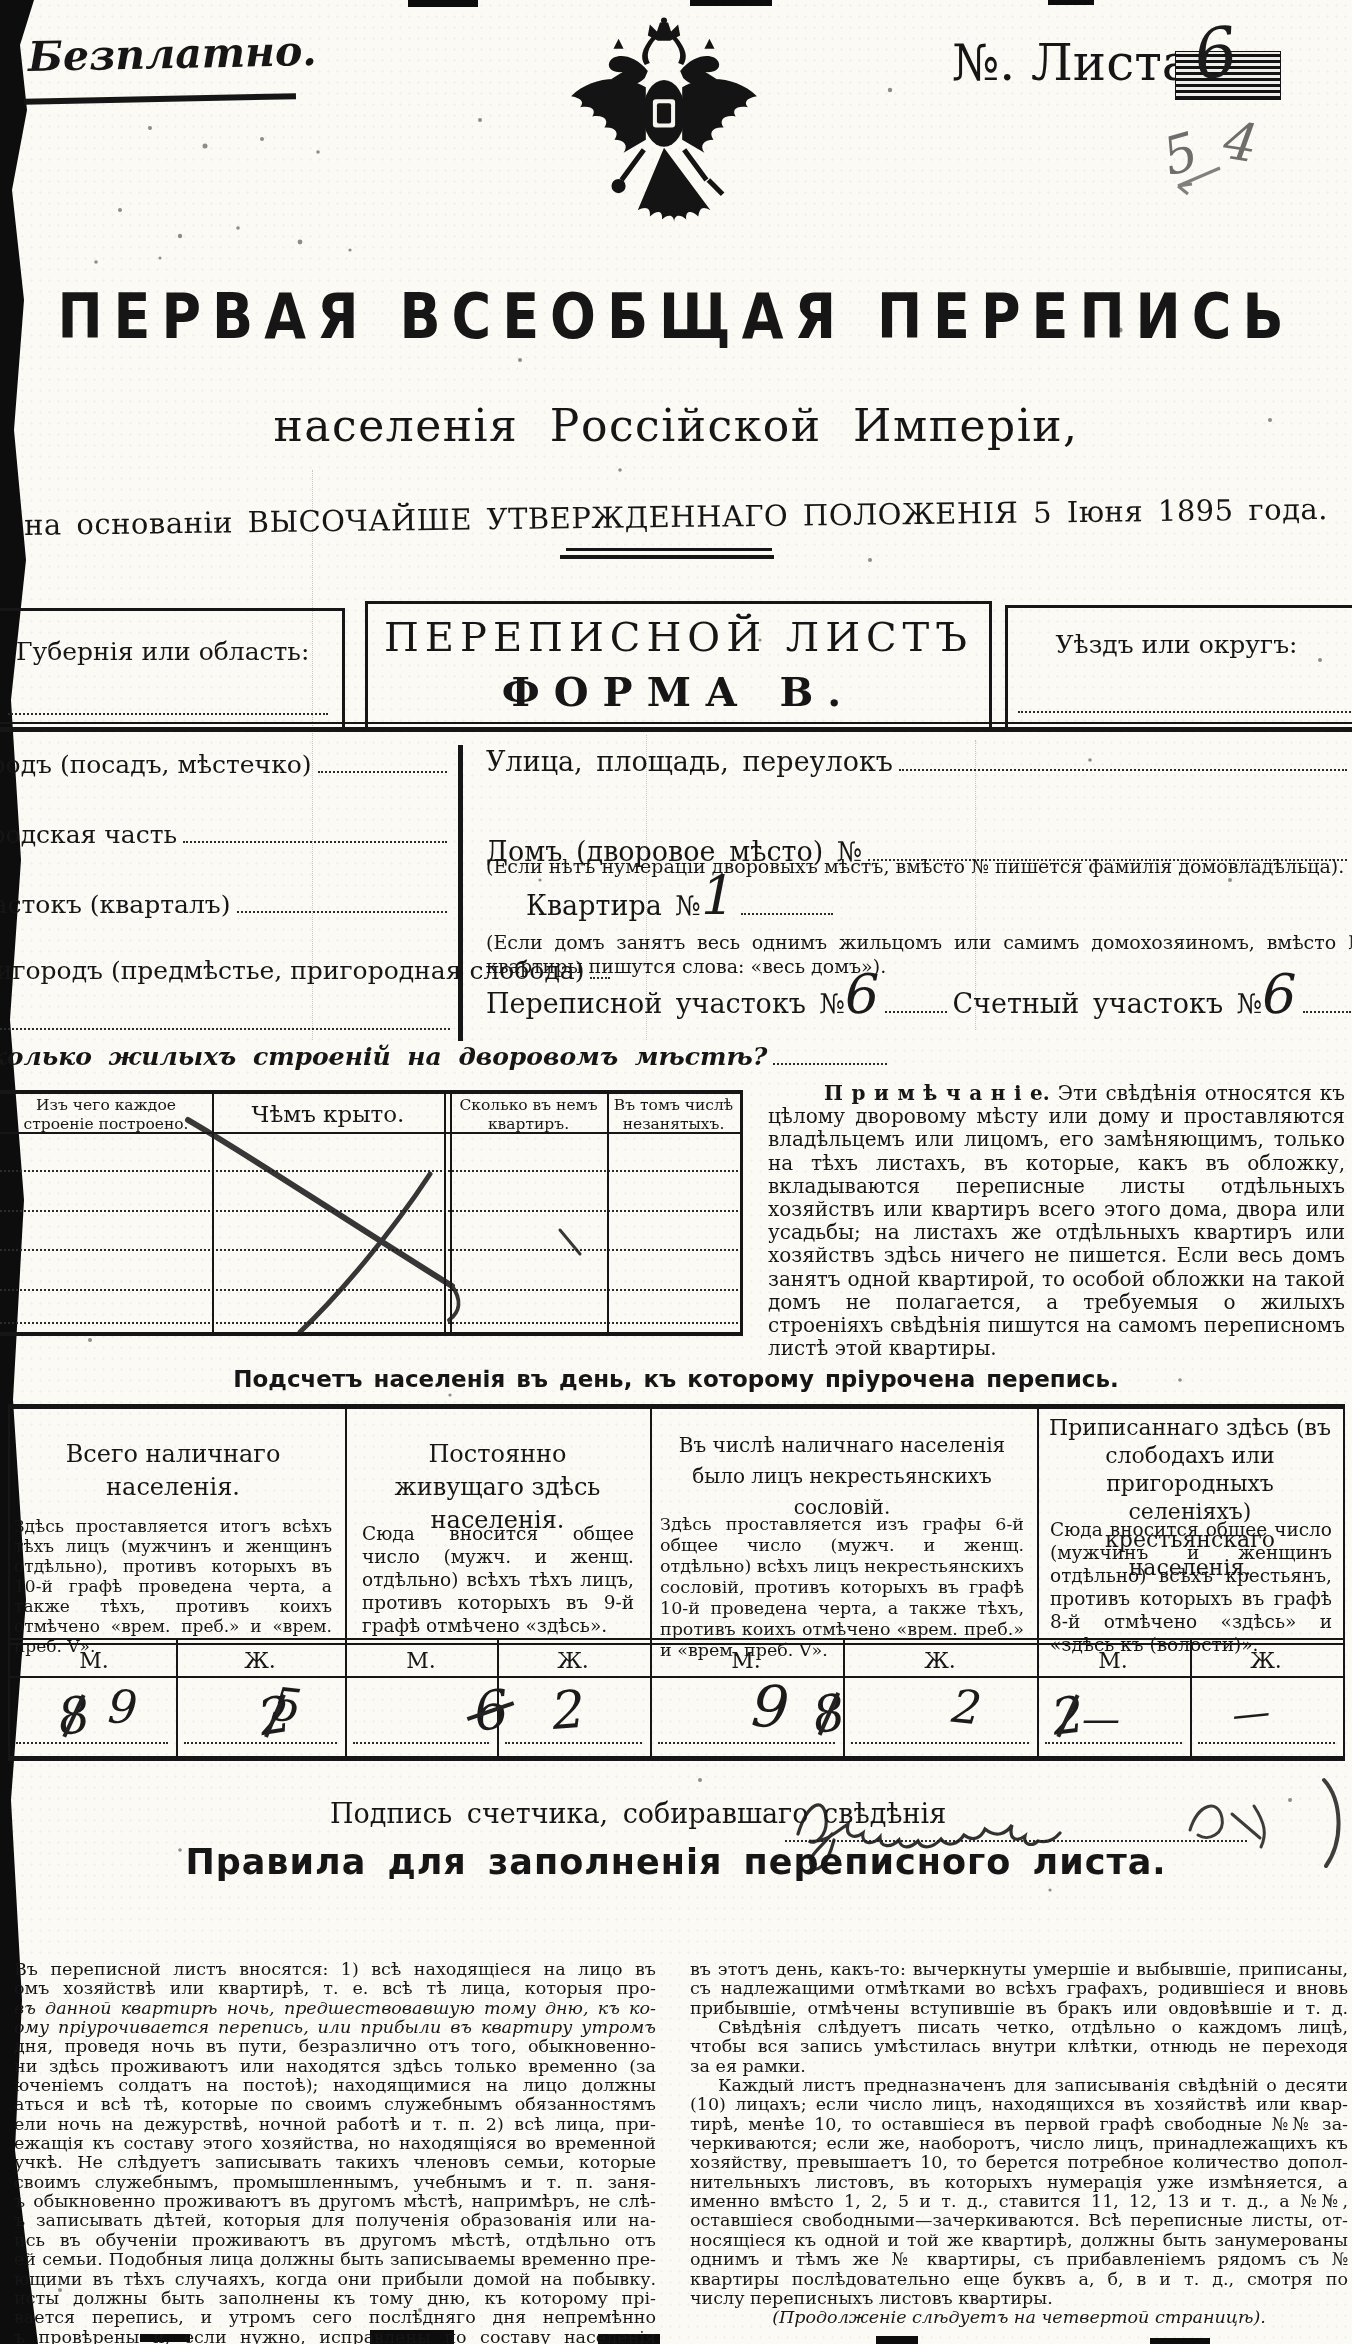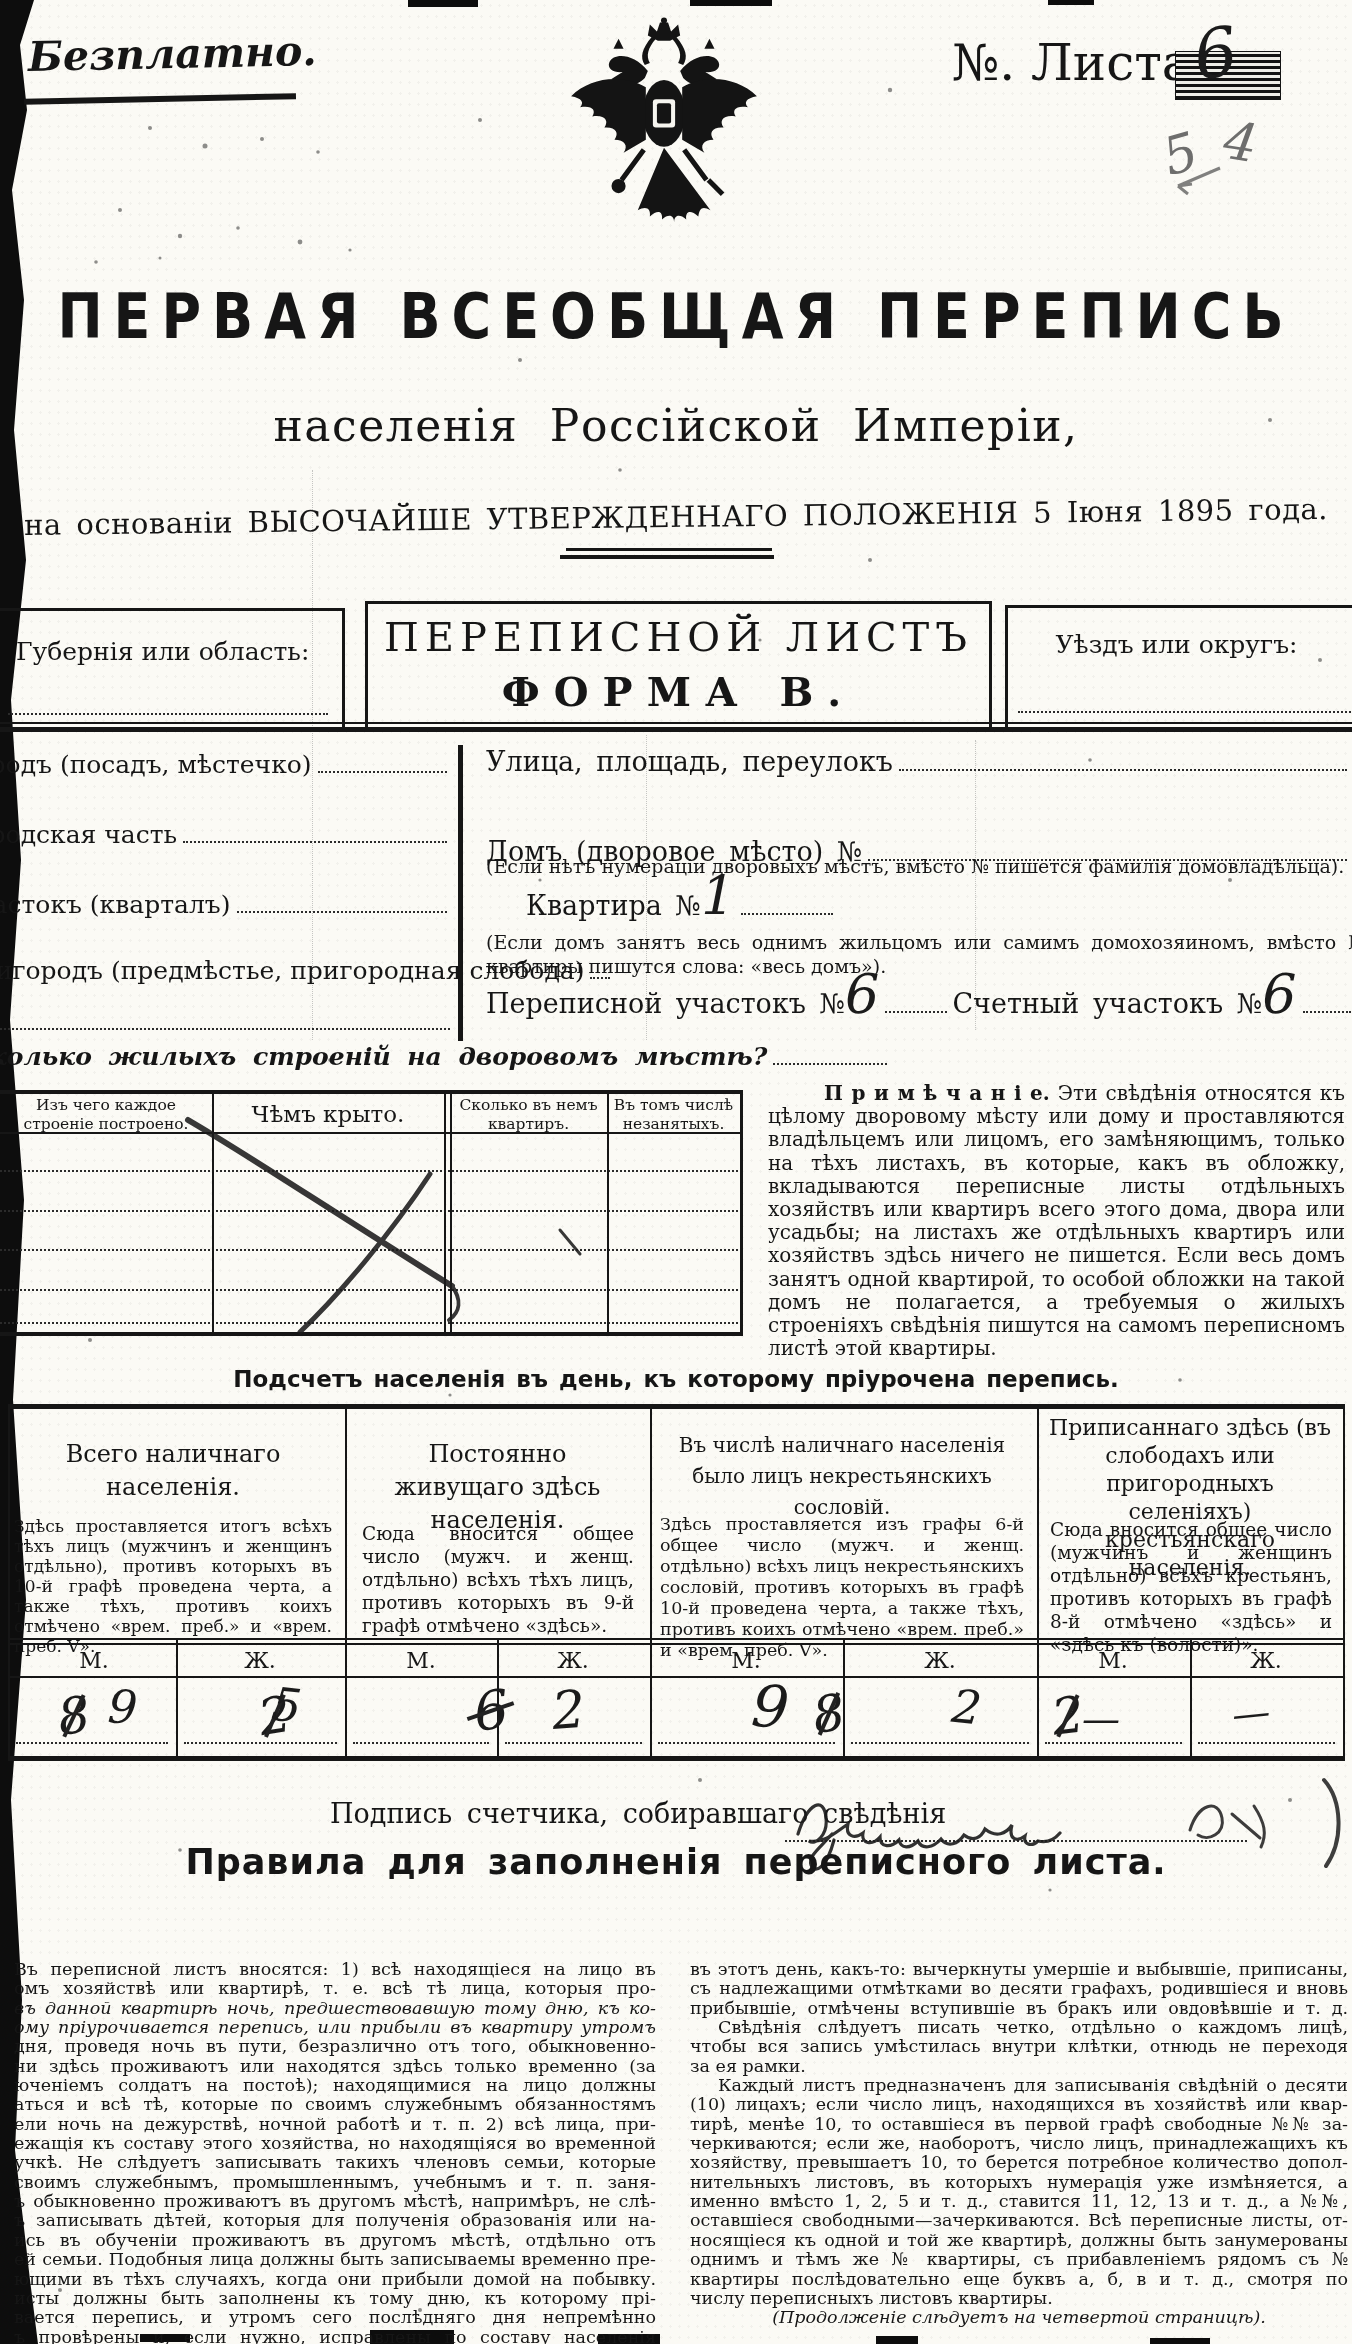--- a/index.html
+++ b/index.html
@@ -405,21 +405,21 @@
     <div>ись въ обученіи проживаютъ въ другомъ мѣстѣ, отдѣльно отъ</div>
     <div>ей семьи. Подобныя лица должны быть записываемы временно пре-</div>
     <div>ющими въ тѣхъ случаяхъ, когда они прибыли домой на побывку.</div>
     <div>исты должны быть заполнены къ тому дню, къ которому прі-</div>
     <div>вается перепись, и утромъ сего послѣдняго дня непремѣнно</div>
     <div>ъ провѣрены и, если нужно, исправлены по составу населенія</div>
   </div>
 <div class="rulecol ser" id="rules-right">
 
 <div>въ этотъ день, какъ-то: вычеркнуты умершіе и выбывшіе, приписаны,</div>
-    <div>съ надлежащими отмѣтками во десяти графахъ, родившіеся и вновь</div>
+    <div>съ надлежащими отмѣтками во всѣхъ графахъ, родившіеся и вновь</div>
     <div>прибывшіе, отмѣчены вступившіе въ бракъ или овдовѣвшіе и т. д.</div>
     <div class="ind">Свѣдѣнія слѣдуетъ писать четко, отдѣльно о каждомъ лицѣ,</div>
     <div>чтобы вся запись умѣстилась внутри клѣтки, отнюдь не переходя</div>
     <div class="nj">за ея рамки.</div>
     <div class="ind">Каждый листъ предназначенъ для записыванія свѣдѣній о десяти</div>
     <div>(10) лицахъ; если число лицъ, находящихся въ хозяйствѣ или квар-</div>
     <div>тирѣ, менѣе 10, то оставшіеся въ первой графѣ свободные №№ за-</div>
     <div>черкиваются; если же, наоборотъ, число лицъ, принадлежащихъ къ</div>
     <div>хозяйству, превышаетъ 10, то берется потребное количество допол-</div>
     <div>нительныхъ листовъ, въ которыхъ нумерація уже измѣняется, а</div>

